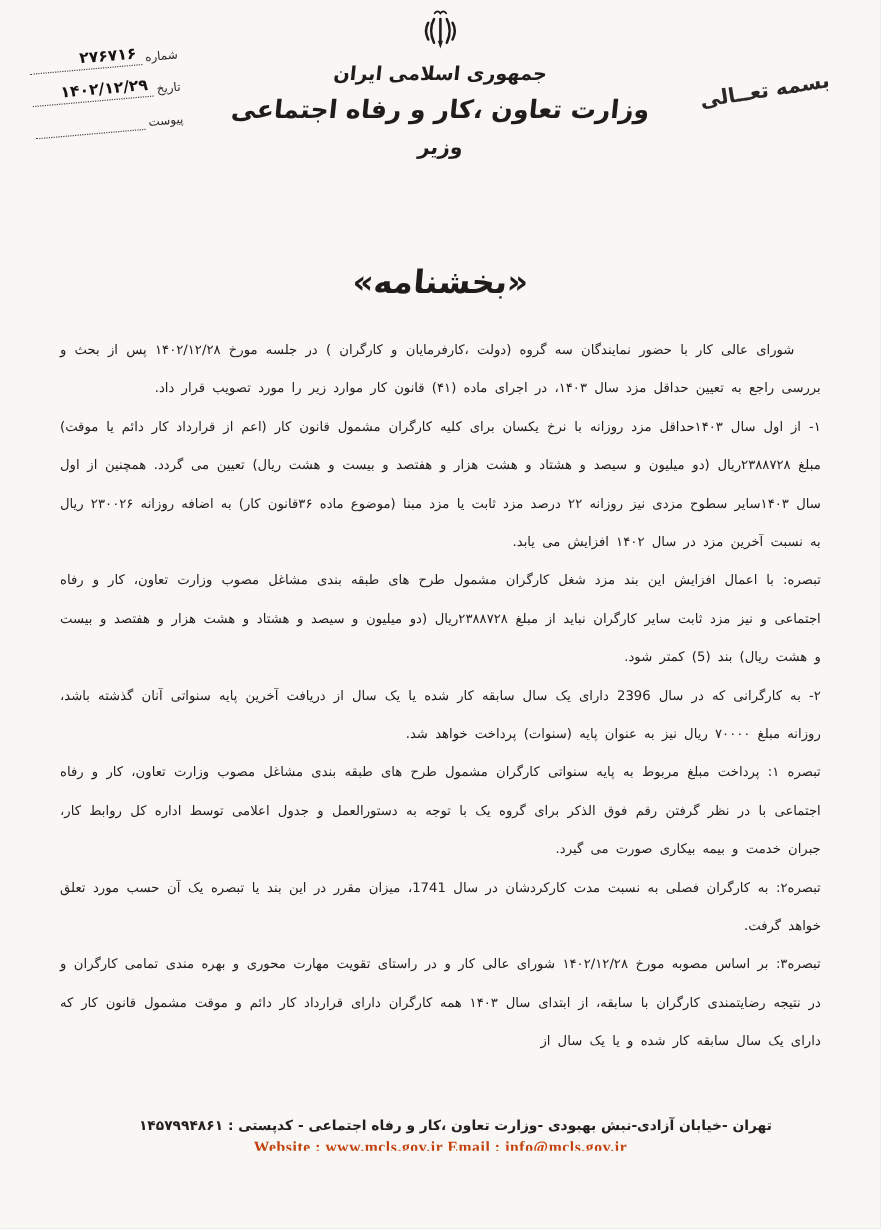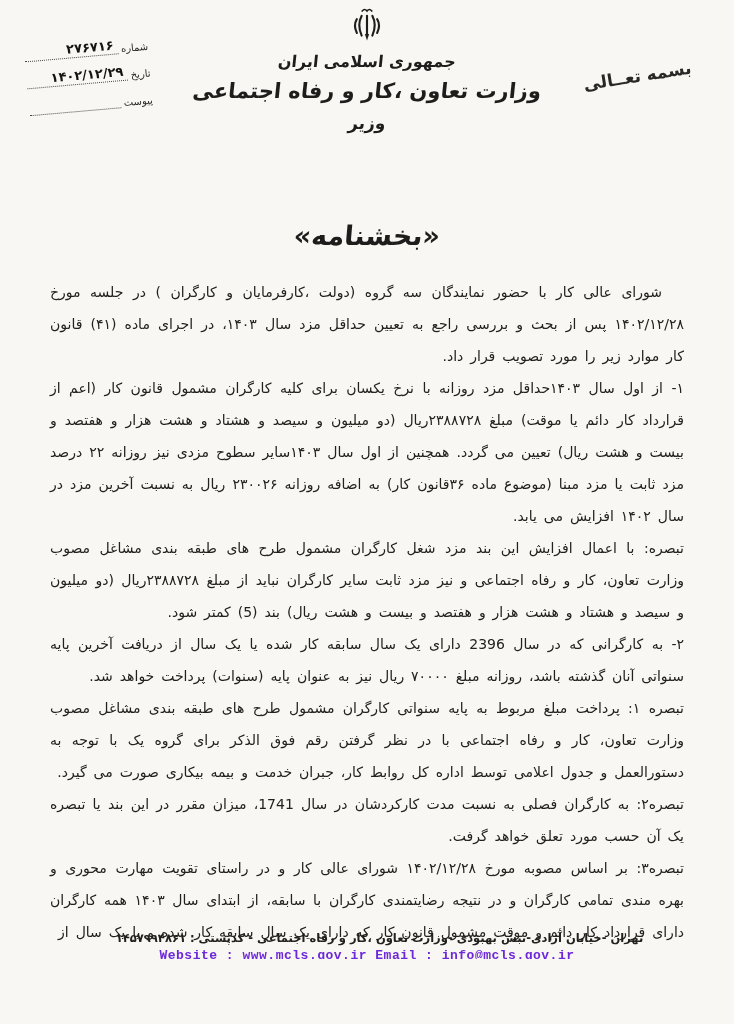--- a/index.html
+++ b/index.html
@@ -35,31 +35,31 @@
   }
   
   .doc-title {
     position:absolute; top:220px; left:0; right:0; text-align:center;
     direction:rtl; font-size:27px; font-weight:bold; transform:skewX(-5deg);
   }
   
   .body-text {
     position:absolute; top:276px; right:50px; left:50px;
     direction:rtl; text-align:justify; text-justify:inter-word;
-    font-size:14px; line-height:32px; word-spacing:2.5px; color:#23211e;
+    font-size:11px; line-height:32px; word-spacing:2.5px; color:#23211e;
   }
   .body-text p { margin:0; }
   .body-text p.indent { text-indent:22px; }
   
   .footer { position:absolute; top:931px; left:0; right:0; text-align:center; }
   .footer-address { direction:rtl; font-size:11.5px; font-weight:bold; color:#23211e;padding-left:25px; }
   .footer-contacts {
     margin-top:3px; height:11px; overflow:hidden;
-    font-family:Liberation Mono, monospace; font-size:13px; font-weight:bold;
-    letter-spacing:.5px; color:#6d28d9;
+    font-family:Liberation Serif, serif; font-size:13px; font-weight:bold;
+    letter-spacing:.5px; color:#c2410c;
   }
 </style>
 </head>
 <body>
 
 <div class="page">
 
   <div class="ref-block">
     <div class="ref-row">
       <span class="ref-label">شماره</span>

